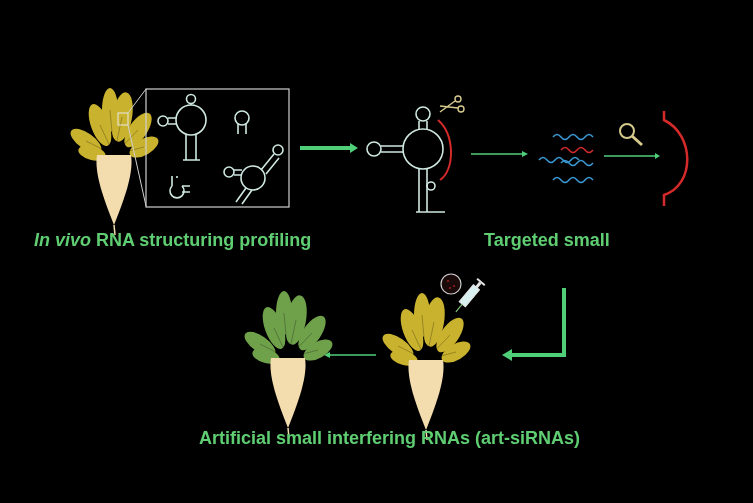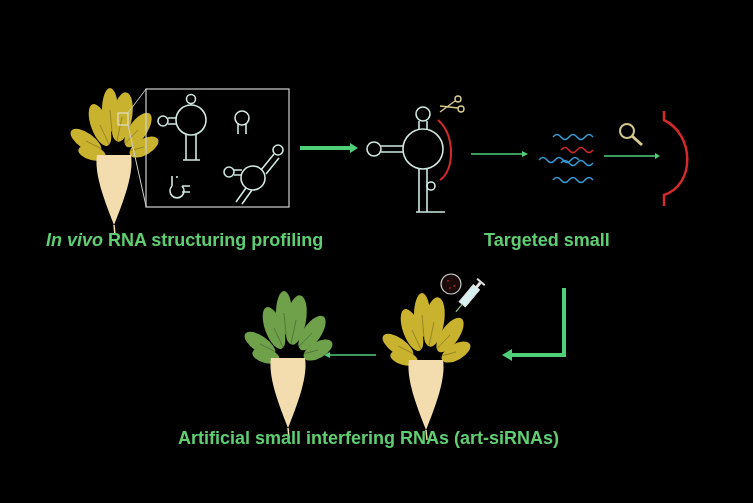--- a/index.html
+++ b/index.html
@@ -1,18 +1,18 @@
 <!DOCTYPE html>
 <html><head>
 <meta charset="utf-8">
 <style>
   html, body { margin:0; padding:0; background:#000; }
   body { width:753px; height:503px; position:relative; overflow:hidden; font-family:"Liberation Sans", sans-serif; }
   .label { position:absolute; color:#5fce72; font-weight:bold; font-size:18px; white-space:nowrap; }
-  .label i { font-style:italic;margin-left:12px; }
+  .label i { font-style:italic; }
   svg { position:absolute; left:0; top:0; }
 </style>
 </head>
 <body>
 
 <svg width="753" height="503" viewBox="0 0 753 503">
   <defs>
     <g id="beetRoot">
       <path d="M-17,0 C-20,18 -10,45 0,70 C10,45 20,18 17,0 Z" fill="#f3dcae"></path>
       <path d="M0,70 L1,80" stroke="#f3dcae" stroke-width="1.5"></path>
@@ -137,13 +137,13 @@
   <g transform="translate(288,358)">
     <g fill="#6fa04a">
         <use href="#leaves"></use>
       </g>
     <use href="#beetRoot"></use>
   </g>
 </svg>
 
 <div class="label" style="left:34px; top:230px;"><i>In vivo</i><span> RNA structuring profiling</span></div>
 <div class="label" style="left:484px; top:230px;">Targeted small</div>
-<div class="label" style="left:178px; top:428px;text-align:center;">Artificial small interfering RNAs (art-siRNAs)</div>
+<div class="label" style="left:199px; top:428px;text-align:center;">Artificial small interfering RNAs (art-siRNAs)</div>
 
 </body></html>

